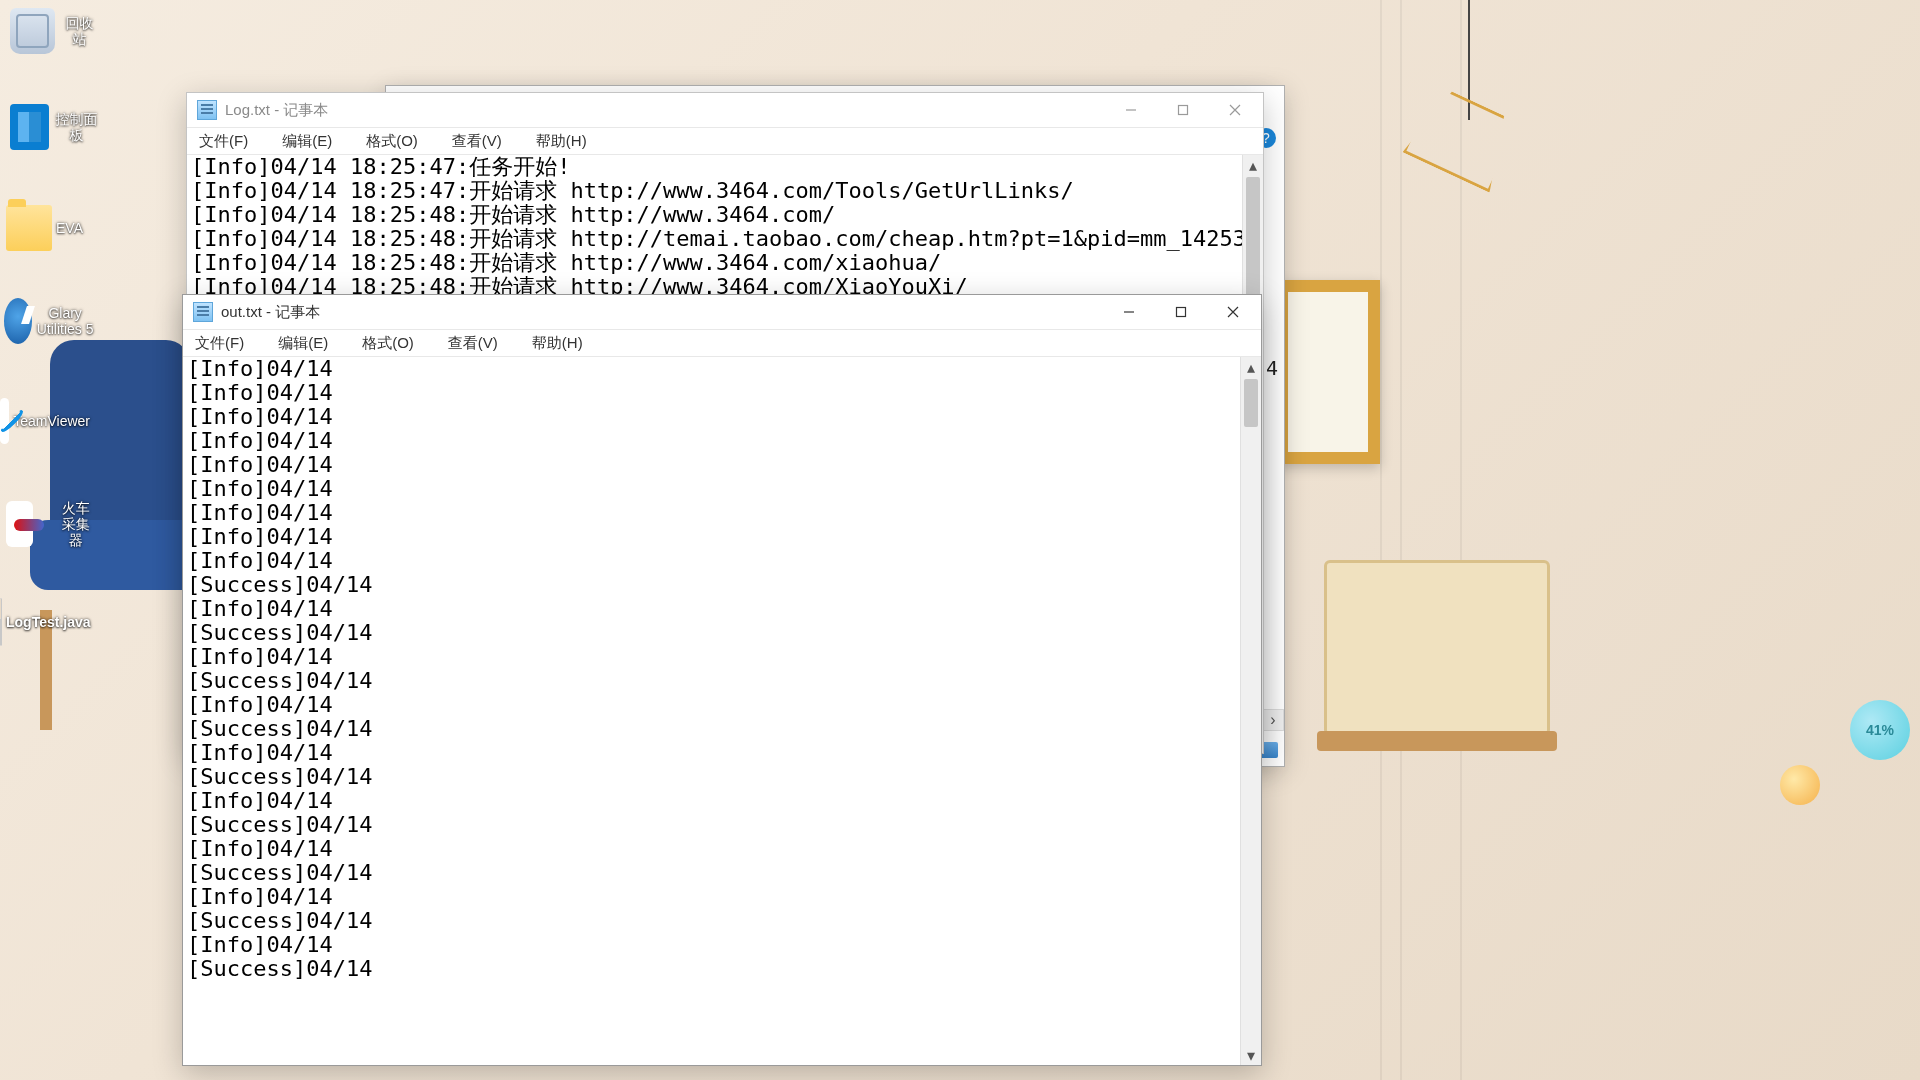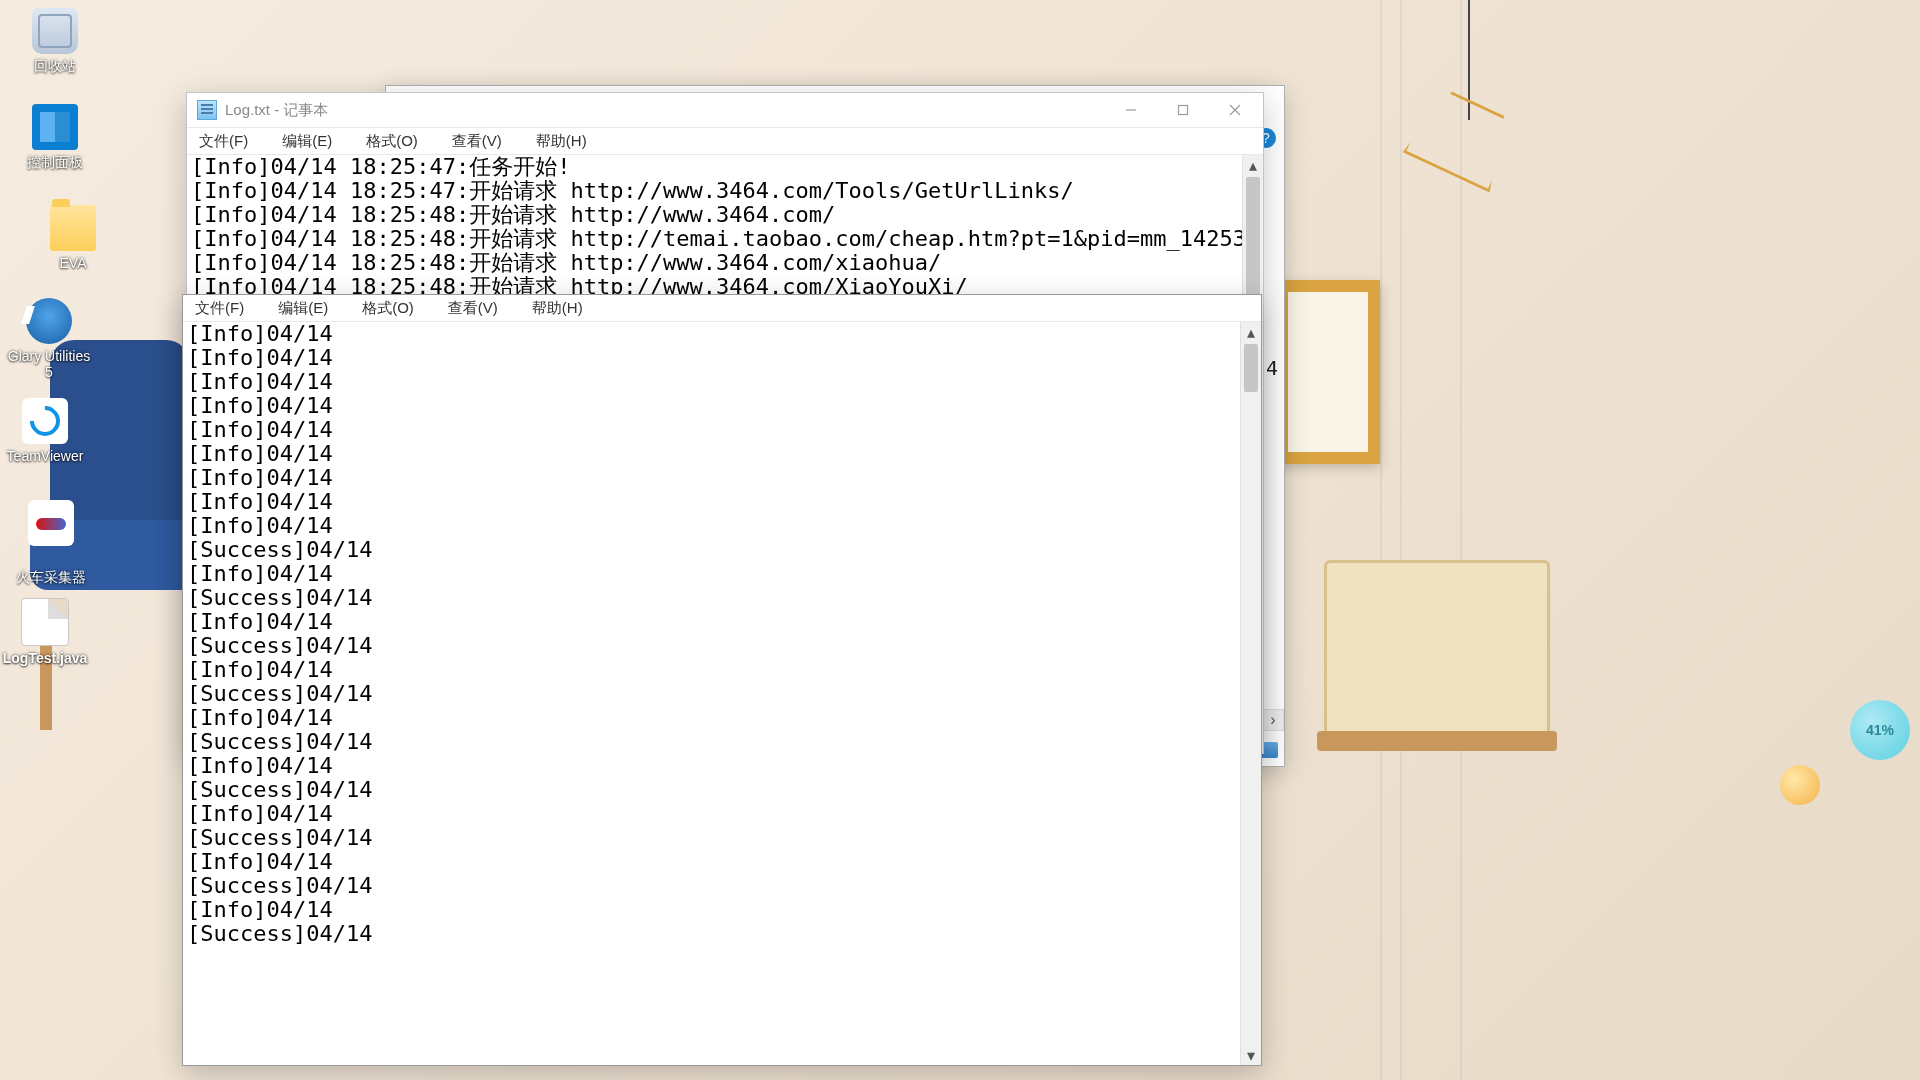--- a/index.html
+++ b/index.html
@@ -15,21 +15,21 @@
   .side-table{position:absolute;right:370px;top:560px;width:220px;height:170px;background:#f0e1bf;border:3px solid #d9c08a;border-radius:6px;}
   .side-table::after{content:"";position:absolute;left:-10px;right:-10px;bottom:-18px;height:20px;background:#c8975b;border-radius:4px;}
   .lamp-cord{position:absolute;right:450px;top:0;width:2px;height:120px;background:#444;}
   .lamp-shade{position:absolute;right:410px;top:100px;width:90px;height:70px;border:3px solid #d9a441;transform:rotate(25deg);clip-path:polygon(20% 0,80% 0,100% 100%,0 100%);}
   .art{position:absolute;right:570px;top:320px;width:40px;height:80px;background:#3a2a10;}
   .art::before{content:"";position:absolute;left:12px;top:10px;width:16px;height:24px;background:#e3b23c;border-radius:50% 50% 0 0;}
   .round-icon{position:absolute;right:10px;top:700px;width:60px;height:60px;border-radius:50%;background:radial-gradient(circle at 35% 35%,#aee9f5,#5bd0e0);display:flex;align-items:center;justify-content:center;color:#2a8a98;font-size:14px;font-weight:bold;}
   .round-icon2{position:absolute;right:100px;top:765px;width:40px;height:40px;border-radius:50%;background:radial-gradient(circle at 35% 35%,#ffe9a8,#f5b14a);}
 
   
-  .desktop-icon{position:absolute;width:90px;display:flex;flex-direction:column;align-items:center;gap:4px;cursor:pointer;}
+  .desktop-icon{position:absolute;width:90px;display:flex;align-items:center;gap:4px;cursor:pointer;}
   .desktop-icon .ico{width:46px;height:46px;display:flex;align-items:center;justify-content:center;border-radius:4px;}
   .desktop-icon .lbl{color:#fff;font-size:14px;text-align:center;text-shadow:0 1px 2px rgba(0,0,0,.6),0 0 3px rgba(0,0,0,.8);line-height:1.15;}
   .ico.bin{background:linear-gradient(#dfe8f2,#b8c6d8);position:relative;border-radius:6px 6px 10px 10px;}
   .ico.bin::before{content:"";position:absolute;left:6px;right:6px;top:6px;bottom:6px;border:2px solid #8fa5bd;border-radius:4px;}
   .ico.ctrl{background:#0a7ed1;position:relative;}
   .ico.ctrl::after{content:"";position:absolute;left:8px;top:8px;right:8px;bottom:8px;background:linear-gradient(90deg,#5db3f0 50%,#2a8ed4 50%);}
   .ico.folder{background:linear-gradient(#ffe49b,#fccf5a);border-radius:3px;position:relative;}
   .ico.folder::before{content:"";position:absolute;top:-6px;left:2px;width:18px;height:8px;background:#fccf5a;border-radius:3px 3px 0 0;}
   .ico.glary{background:radial-gradient(circle at 50% 40%,#4fa4e8,#1a5fa8);border-radius:50%;}
   .ico.glary::after{content:"";position:absolute;left:20px;top:8px;width:8px;height:18px;background:#fff;transform:skewX(-18deg);}
@@ -97,21 +97,21 @@
 
 <div id="desktop-icons">
     <div class="desktop-icon" style="left: 10px; top: 8px;">
       <div class="ico bin"></div>
       <div class="lbl">回收站</div>
     </div>
     <div class="desktop-icon" style="left: 10px; top: 104px;">
       <div class="ico ctrl"></div>
       <div class="lbl">控制面板</div>
     </div>
-    <div class="desktop-icon" style="left: 28px; top: 205px;">
+    <div class="desktop-icon" style="left: 6px; top: 205px;">
       <div class="ico folder"></div>
       <div class="lbl">EVA</div>
     </div>
     <div class="desktop-icon" style="left: 4px; top: 298px;">
       <div class="ico glary"></div>
       <div class="lbl">Glary
 Utilities 5</div>
     </div>
     <div class="desktop-icon" style="left: 0px; top: 398px;">
       <div class="ico tv"></div>
@@ -166,20 +166,40 @@
     <div class="editor" id="editor-log"><div>[Info]04/14 18:25:47:任务开始!</div><div>[Info]04/14 18:25:47:开始请求 http://www.3464.com/Tools/GetUrlLinks/</div><div>[Info]04/14 18:25:48:开始请求 http://www.3464.com/</div><div>[Info]04/14 18:25:48:开始请求 http://temai.taobao.com/cheap.htm?pt=1&amp;pid=mm_14253627_2195681_25068121</div><div>[Info]04/14 18:25:48:开始请求 http://www.3464.com/xiaohua/</div><div>[Info]04/14 18:25:48:开始请求 http://www.3464.com/XiaoYouXi/</div><div>[Info]04/14 18:25:48:开始请求 http://www.1cool.cn/</div><div>[Info]04/14 18:25:48:开始请求 http://www.3464.com/DuanXin/</div></div>
     <div class="vscroll">
       <div class="arrow up">▴</div>
       <div class="thumb" style="top:22px;height:120px"></div>
       <div class="arrow down">▾</div>
     </div>
   </div>
 </div>
 
 <div class="win" style="left:182px;top:294px;width:1078px;height:770px">
+  <div class="titlebar">
+    <div class="np-ico"></div>
+    <div class="title">out.txt - 记事本</div>
+    <div class="spacer"></div>
+    <div class="winbtn">
+        <svg viewBox="0 0 12 12">
+          <path d="M1 6 H11"></path>
+        </svg>
+      </div>
+    <div class="winbtn">
+        <svg viewBox="0 0 12 12">
+          <rect x="1.5" y="1.5" width="9" height="9"></rect>
+        </svg>
+      </div>
+    <div class="winbtn close">
+        <svg viewBox="0 0 12 12">
+          <path d="M1 1 L11 11 M11 1 L1 11"></path>
+        </svg>
+      </div>
+  </div>
   <div class="menubar" id="menubar-out">
       <span class="mi">文件(F)</span>
       <span class="mi">编辑(E)</span>
       <span class="mi">格式(O)</span>
       <span class="mi">查看(V)</span>
       <span class="mi">帮助(H)</span>
     </div>
   <div class="editor-wrap">
     <div class="editor" id="editor-out"><div>[Info]04/14</div><div>[Info]04/14</div><div>[Info]04/14</div><div>[Info]04/14</div><div>[Info]04/14</div><div>[Info]04/14</div><div>[Info]04/14</div><div>[Info]04/14</div><div>[Info]04/14</div><div>[Success]04/14</div><div>[Info]04/14</div><div>[Success]04/14</div><div>[Info]04/14</div><div>[Success]04/14</div><div>[Info]04/14</div><div>[Success]04/14</div><div>[Info]04/14</div><div>[Success]04/14</div><div>[Info]04/14</div><div>[Success]04/14</div><div>[Info]04/14</div><div>[Success]04/14</div><div>[Info]04/14</div><div>[Success]04/14</div><div>[Info]04/14</div><div>[Success]04/14</div></div>
     <div class="vscroll">

